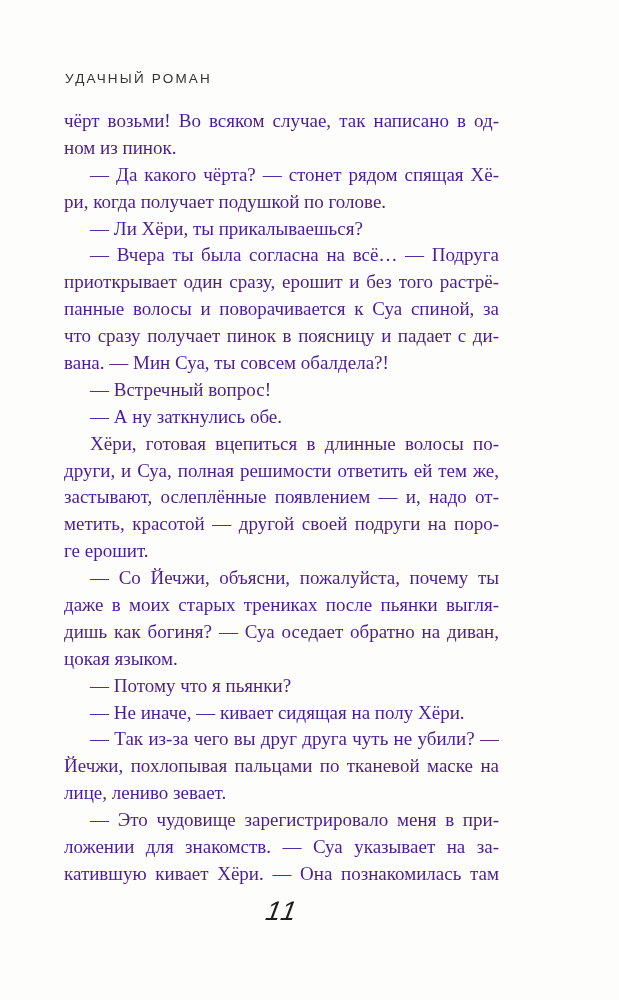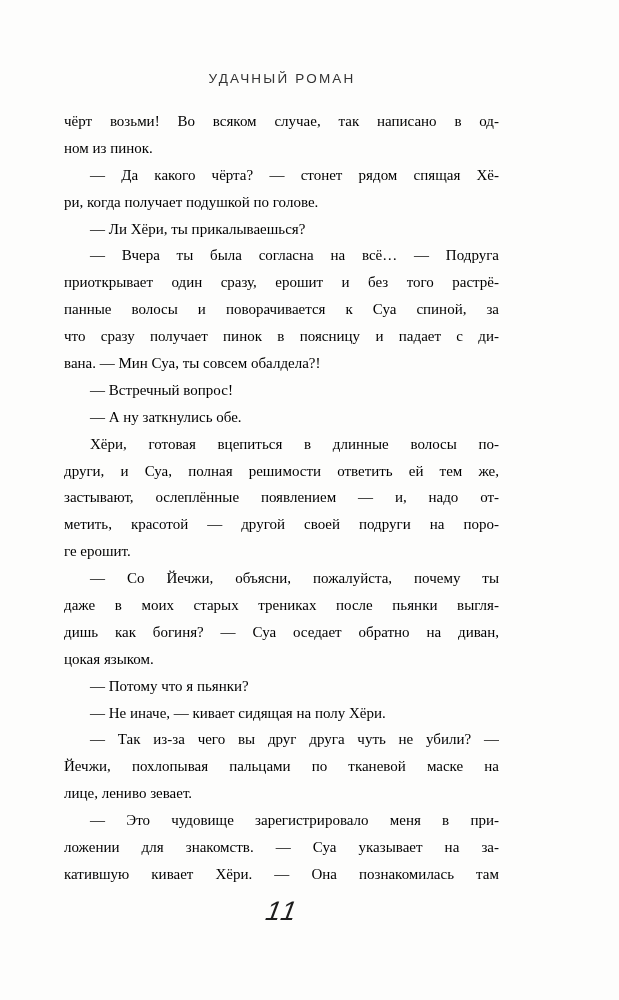--- a/index.html
+++ b/index.html
@@ -12,34 +12,34 @@
     height: 1000px;
     background: #fdfdfc;
     overflow: hidden;
     font-family: "Liberation Serif", serif;
   }
   .running-head {
     position: absolute;
     left: 65px;
     top: 71px;
     width: 434px;
-    text-align: center;
+    text-align: left;
     font-family: "Liberation Sans", sans-serif;
     font-size: 13.5px;
     font-weight: 400;
     letter-spacing: 2.2px;
     color: #343434;
   }
   .body-text {
     position: absolute;
     left: 64px;
     top: 108px;
     width: 435px;
-    font-size: 15px;
-    color: #000000;
+    font-size: 19px;
+    color: #4c1d95;
   }
   .line {
     height: 26.9px;
     line-height: 26.9px;
     overflow: hidden;
     text-align: justify;
     text-align-last: justify;
   }
   .line.para-end {
     text-align-last: left;

